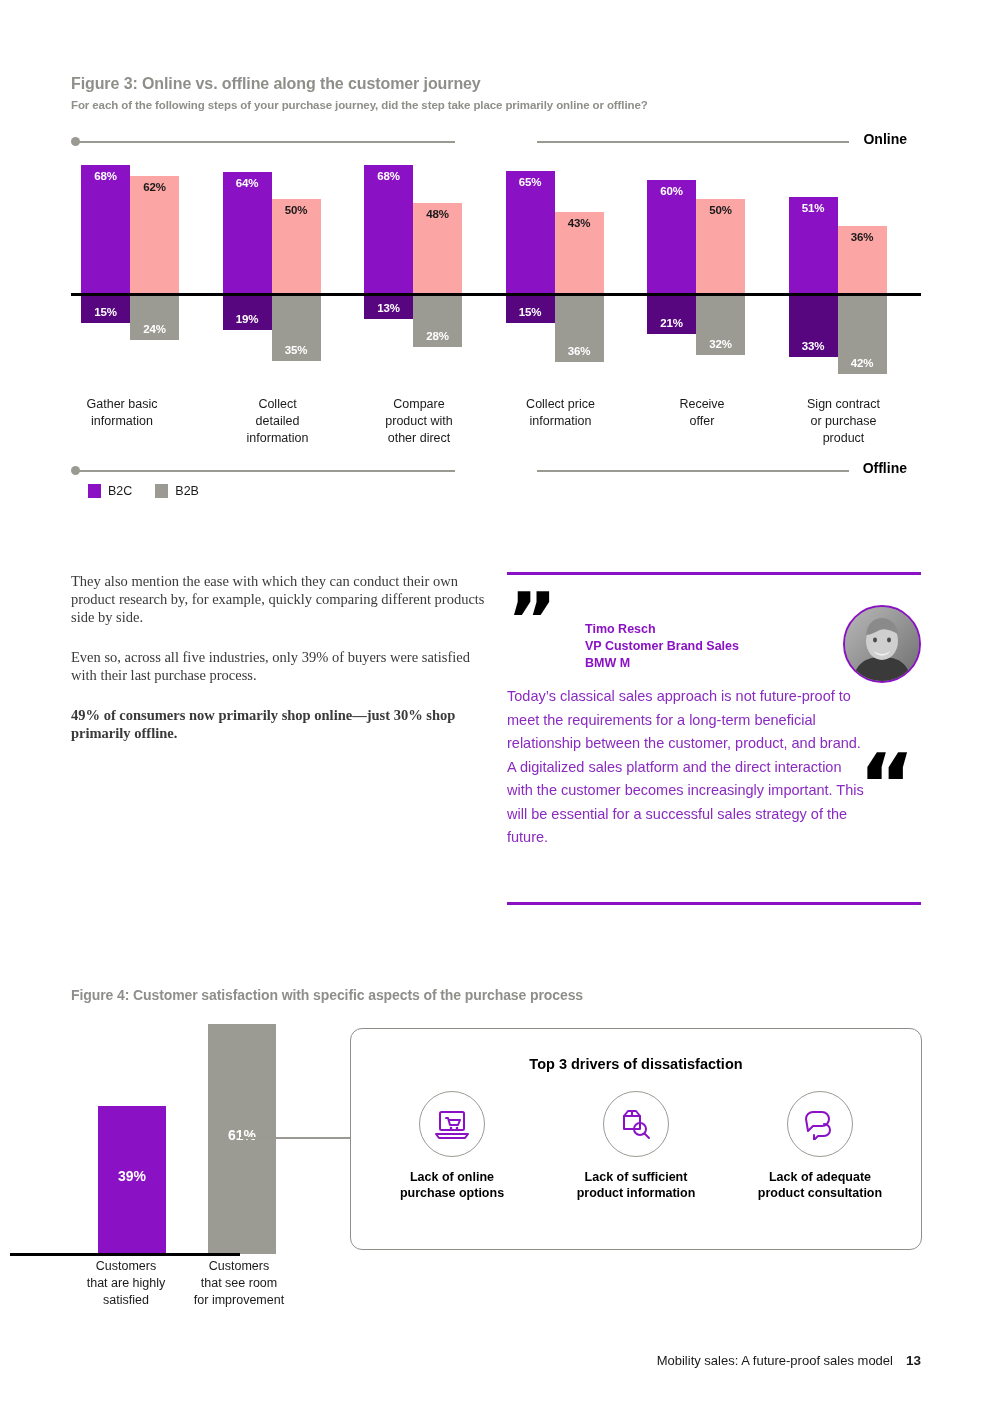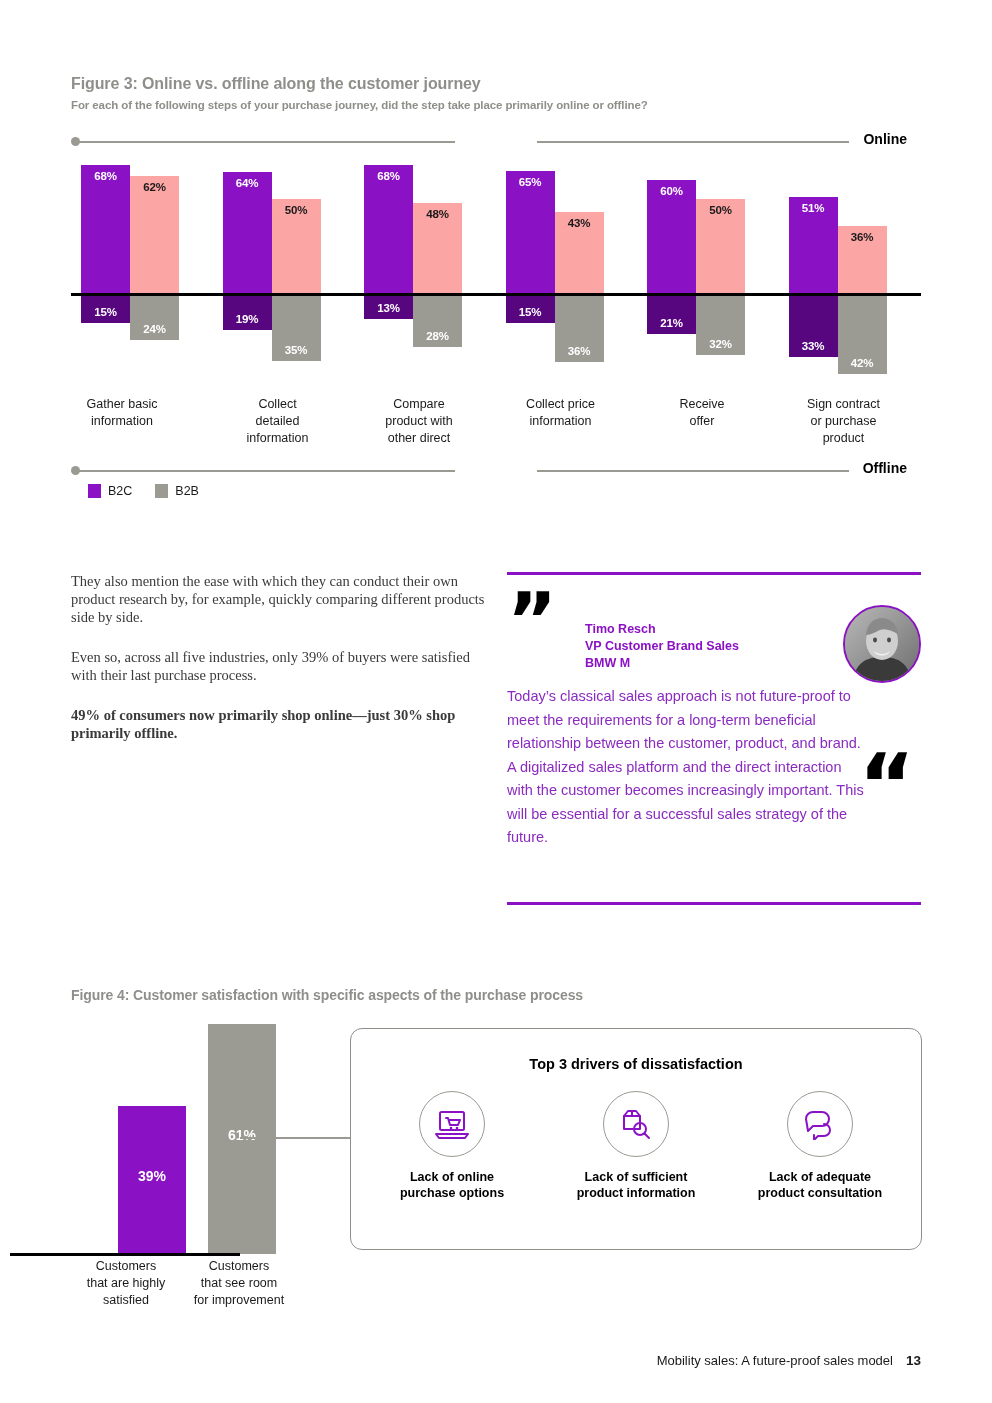--- a/index.html
+++ b/index.html
@@ -119,21 +119,21 @@
     position:absolute;left:71px;top:987px;width:860px;
     font-size:14px;font-weight:bold;color:#8f8f8a;letter-spacing:-0.1px;
   }
   .chart4{position:absolute;left:71px;top:1024px;width:250px;height:230px;}
   .c4base{position:absolute;left:10px;top:1253px;width:230px;height:3px;background:#000;}
   .bar4{position:absolute;bottom:0;width:68px;}
   .bar4 .lbl{
     position:absolute;left:0;right:0;text-align:center;color:#fff;
     font-size:14px;font-weight:bold;
   }
-  #bar4-satisfied{left:27px;background:#8a12c4;height:148px;margin-left:20px;}
+  #bar4-satisfied{left:27px;background:#8a12c4;height:148px;}
   #bar4-satisfied .lbl{top:62px;}
   #bar4-room{left:137px;background:#9b9b94;height:230px;}
   #bar4-room .lbl{top:103px;}
   .cat4{
     position:absolute;top:1258px;width:120px;text-align:center;
     font-size:12.5px;line-height:17px;color:#1a1a1a;
   }
   #cat4-0{left:66px;}
   #cat4-1{left:179px;}
 

